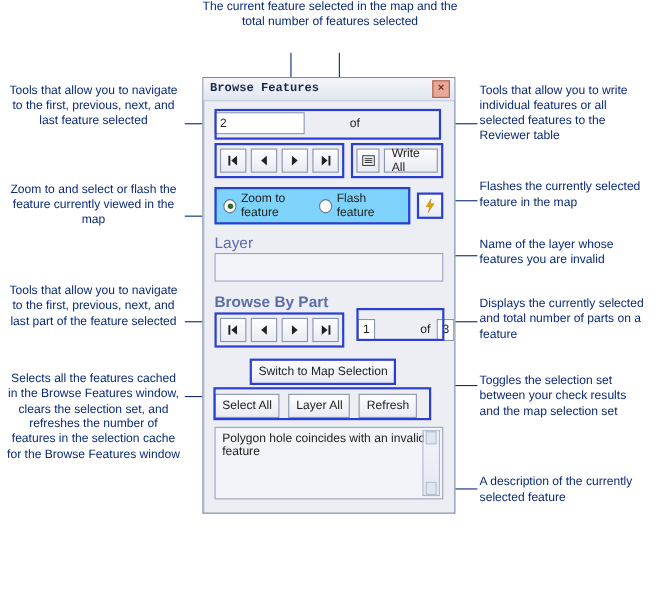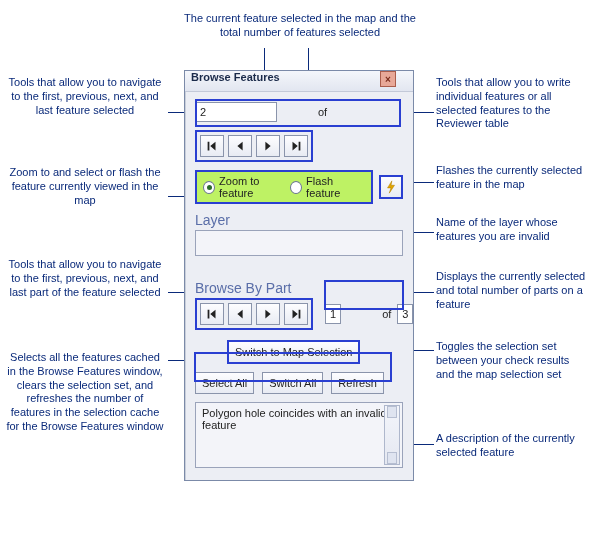--- a/index.html
+++ b/index.html
@@ -29,26 +29,28 @@
     left: 184px;
     top: 70px;
     width: 228px;
     border: 1px solid #7b8aa8;
     background: #eceef4;
     box-shadow: 1px 1px 0 #c9cfda inset;
   }
   .titlebar {
     height: 20px;
     display: flex;
+    align-items: center;
     justify-content: space-between;
-    padding: 0 17px 0 6px;
+    padding: 0 4px 0 6px;
     font-weight: bold;
     color: #1a2a4a;
     background: linear-gradient(#f4f6fb, #e2e6f0);
     border-bottom: 1px solid #c3c9d8;
+    font-family: Liberation Mono, monospace;
   }
   .closebox {
     width: 14px;
     height: 14px;
     background: #e8a898;
     border: 1px solid #aa5d4c;
     display: inline-flex;
     align-items: center;
     justify-content: center;
     color: #7a2c1c;
@@ -92,21 +94,21 @@
   }
   .btn.icon { width: 22px; padding: 0; font-size: 10px; color: #222; }
   .btn.icon svg { width: 14px; height: 14px; }
   .flash-icon svg path { fill: #e2a500; stroke: #b37e00; stroke-width: 0.6; }
   .radio-row {
     display: inline-flex;
     gap: 0;
     padding: 3px 6px;
     border: 2px solid #2a3fd1;
     align-items: flex-start;
-    background: #bef264;
+    background: #7dd3fc;
   }
   .radio {
     display: inline-flex;
     align-items: center;
     gap: 4px;
     color: #222;
   }
   .radio-dot {
     width: 11px; height: 11px; border: 1px solid #6b7690; border-radius: 50%; background: #fff;
     display: inline-flex; align-items: center; justify-content: center;
@@ -128,34 +130,34 @@
   }
   .vscroll::before { top: 0; }
   .vscroll::after { bottom: 0; }
   .toggle-row { margin: 10px 0 8px 0; }
   .triple-row { display: flex; gap: 8px; margin-bottom: 8px; }
   .hl { position: absolute; border: 2px solid #2a3fd1; pointer-events: none; }
 </style>
 </head>
 <body>
 
-<div class="callout center" style="left:180px; top:12px; width:240px;">The current feature selected in the map and the total number of features selected</div>
+<div class="callout center" style="left:180px; top:0; width:240px;">The current feature selected in the map and the total number of features selected</div>
 <div class="line" style="left:264px; top:48px; width:1px; height:52px;"></div>
 <div class="line" style="left:308px; top:48px; width:1px; height:52px;"></div>
 
 <div class="callout right" style="left:6px; top:76px; width:158px;">Tools that allow you to navigate to the first, previous, next, and last feature selected</div>
 <div class="line" style="left:168px; top:112px; width:22px; height:1px;"></div>
 
 <div class="callout right" style="left:6px; top:166px; width:158px;">Zoom to and select or flash the feature currently viewed in the map</div>
 <div class="line" style="left:168px; top:196px; width:30px; height:1px;"></div>
 
 <div class="callout right" style="left:6px; top:258px; width:158px;">Tools that allow you to navigate to the first, previous, next, and last part of the feature selected</div>
 <div class="line" style="left:168px; top:292px; width:28px; height:1px;"></div>
 
-<div class="callout right" style="left:6px; top:351px; width:158px;">Selects all the features cached in the Browse Features window, clears the selection set, and refreshes the number of features in the selection cache for the Browse Features window</div>
+<div class="callout right" style="left:6px; top:338px; width:158px;">Selects all the features cached in the Browse Features window, clears the selection set, and refreshes the number of features in the selection cache for the Browse Features window</div>
 <div class="line" style="left:168px; top:360px; width:28px; height:1px;"></div>
 
 <div class="callout" style="left:436px; top:76px; width:154px;">Tools that allow you to write individual features or all selected features to the Reviewer table</div>
 <div class="line" style="left:408px; top:112px; width:26px; height:1px;"></div>
 <div class="line" style="left:408px; top:112px; width:1px; height:26px;"></div>
 
 <div class="callout" style="left:436px; top:164px; width:154px;">Flashes the currently selected feature in the map</div>
 <div class="line" style="left:400px; top:182px; width:34px; height:1px;"></div>
 
 <div class="callout" style="left:436px; top:216px; width:154px;">Name of the layer whose features you are invalid</div>
@@ -199,20 +201,29 @@
           <svg viewBox="0 0 16 16">
               <path d="M5 3v10l6-5z" fill="#222"></path>
             </svg>
         </span>
         <span class="btn icon">
           <svg viewBox="0 0 16 16">
               <path d="M11 3h2v10h-2z M4 3v10l6-5z" fill="#222"></path>
             </svg>
         </span>
       </span>
+      <span class="group">
+        <span class="btn icon">
+          <svg viewBox="0 0 16 16">
+              <rect x="2" y="3" width="12" height="10" fill="none" stroke="#333"></rect>
+              <path d="M4 6h8M4 8h8M4 10h8" stroke="#333"></path>
+            </svg>
+        </span>
+        <span class="btn">Write All</span>
+      </span>
     </div>
 
     <div class="row" style="gap:6px;">
       <span class="radio-row">
         <span class="radio">
           <span class="radio-dot on"></span>
           <span>Zoom to feature</span>
         </span>
         <span class="radio">
           <span class="radio-dot"></span>
@@ -222,21 +233,21 @@
       <span class="btn icon flash-icon" style="border:2px solid #2a3fd1;">
         <svg viewBox="0 0 16 16">
             <path d="M9 1 L4 9 H8 L6 15 L12 6 H8 Z"></path>
           </svg>
       </span>
     </div>
 
     <div class="section-label">Layer</div>
     <div class="well"></div>
 
-    <div class="section-label" style="margin-top:24px;">Browse By Part</div>
+    <div class="section-label" style="margin-top:10px;font-weight:bold;">Browse By Part</div>
     <div class="row">
       <span class="group noborder" style="border:2px solid #2a3fd1; padding:3px;">
         <span class="btn icon">
           <svg viewBox="0 0 16 16">
               <path d="M3 3h2v10H3z M12 3v10L6 8z" fill="#222"></path>
             </svg>
         </span>
         <span class="btn icon">
           <svg viewBox="0 0 16 16">
               <path d="M11 3v10L5 8z" fill="#222"></path>
@@ -258,21 +269,21 @@
       <span class="of">of</span>
       <span class="input w30">3</span>
     </div>
 
     <div class="toggle-row">
       <span class="btn" style="border:2px solid #2a3fd1;margin-left:32px;">Switch to Map Selection</span>
     </div>
 
     <div class="triple-row">
       <span class="btn">Select All</span>
-      <span class="btn">Switch All</span>
+      <span class="btn">Layer All</span>
       <span class="btn">Refresh</span>
     </div>
 
     <div class="well tall">
       <span>Polygon hole coincides with an invalid feature</span>
       <div class="vscroll"></div>
     </div>
 
   </div>
 </div>

